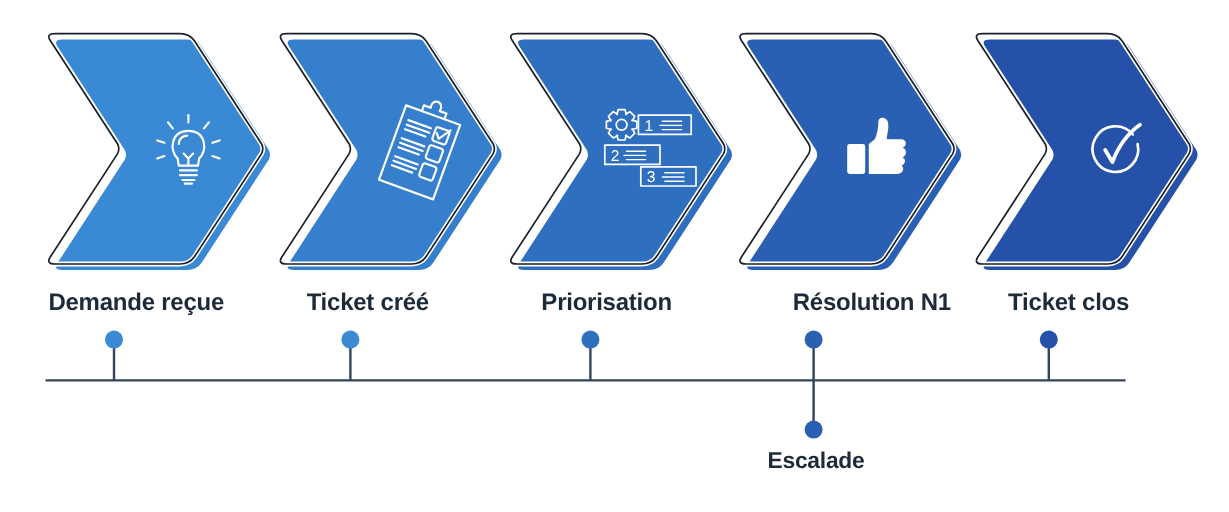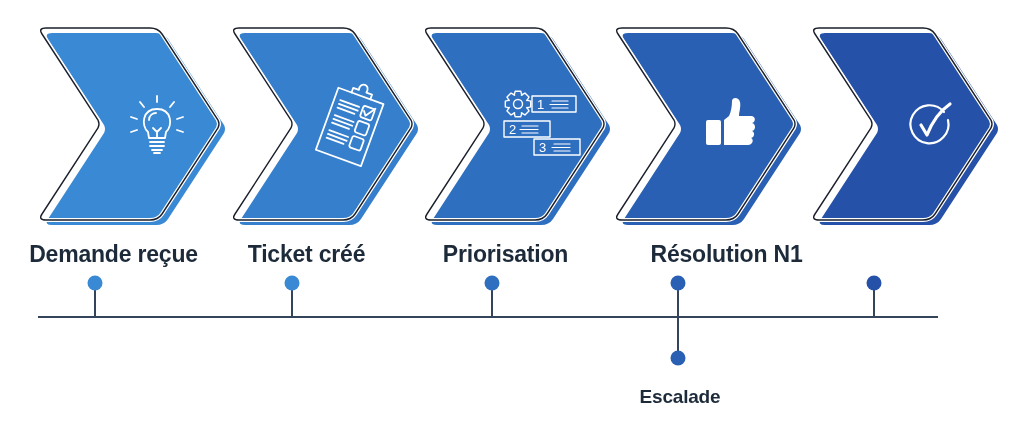--- a/index.html
+++ b/index.html
@@ -1,19 +1,19 @@
 <!DOCTYPE html>
 <html><head>
 <meta charset="utf-8">
 <style>
   html, body { margin: 0; padding: 0; background: #ffffff; }
   body { width: 1024px; height: 427px; overflow: hidden; position: relative;
          font-family: "Liberation Sans", sans-serif; }
   #stage { position: absolute; left: 0; top: 0; width: 1024px; height: 427px; }
-  .step-label { position: absolute; top: 241px; font-weight: bold; font-size: 23px;
+  .step-label { position: absolute; top: 241px; font-weight: bold; font-size: 20px;
                 color: #1c2a3a; white-space: nowrap; transform: translateX(-50%);
                 font-family: "Liberation Sans", sans-serif; letter-spacing: -0.2px; padding-left: 29px; }
   .branch-label { position: absolute; top: 374px; font-weight: bold; font-size: 19px;
                   color: #1c2a3a; white-space: nowrap; transform: translateX(-50%);
                   font-family: "Liberation Sans", sans-serif; letter-spacing: -0.2px; }
 </style>
 </head>
 <body>
 
 <div id="stage">
@@ -114,14 +114,15 @@
       <g>
         <line x1="678" y1="317" x2="678" y2="357" stroke="#34445a" stroke-width="2"></line>
         <circle cx="678" cy="358" r="7.5" fill="#2a60b4"></circle>
       </g>
     </svg>
 
   <div class="step-label" style="left:99px;">Demande reçue</div>
   <div class="step-label" style="left:491px;">Priorisation</div>
   <div class="step-label" style="left:292px;">Ticket créé</div>
   <div class="step-label" style="left:712px;">Résolution N1</div>
-  <div class="branch-label" style="left:680px;margin-top:12px;">Escalade</div>
+  <div class="step-label" style="left:876px;">Ticket clos</div>
+  <div class="branch-label" style="left:680px;">Escalade</div>
 </div>
 
 </body></html>

